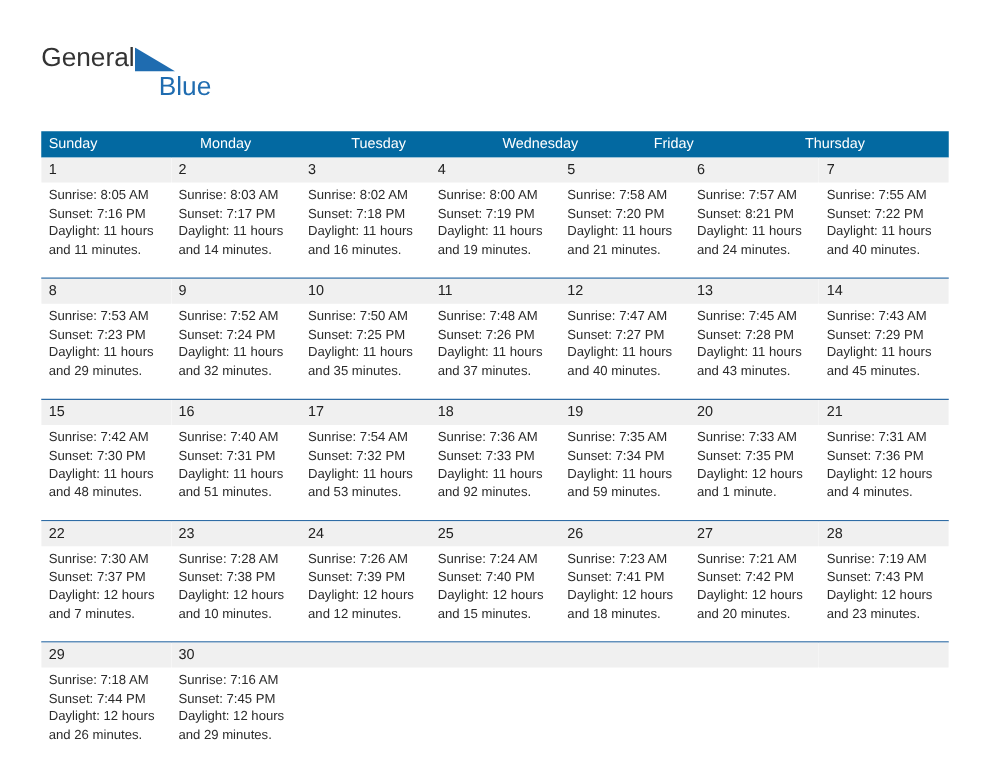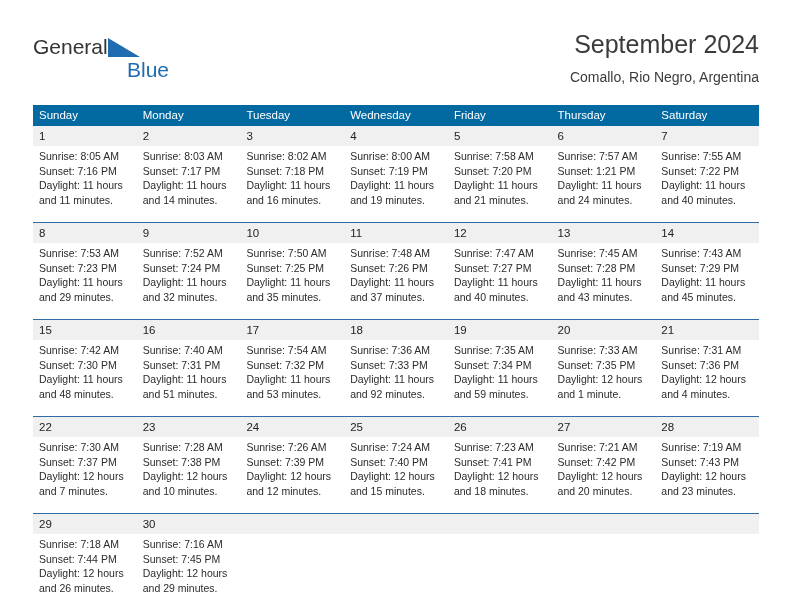--- a/index.html
+++ b/index.html
@@ -161,37 +161,32 @@
       <div class="brand-top">
         <span class="brand-general">General</span><span class="brand-triangle"><svg width="34" height="20" viewBox="0 0 34 20" xmlns="http://www.w3.org/2000/svg">
               <polygon points="0,0 32,19 0,19" fill="#1f6cb0"></polygon>
             </svg></span>
       </div>
       <div class="brand-bottom">
         <span class="brand-blue">Blue</span>
       </div>
     </div>
 
-    <div class="title-block">
-      <div class="cal-title">September 2024</div>
-      <div class="cal-subtitle">Comallo, Rio Negro, Argentina</div>
-    </div>
 
   </div>
 
   <div class="calendar">
 
     <div class="weekday-row">
       <div class="weekday">Sunday</div>
       <div class="weekday">Monday</div>
       <div class="weekday">Tuesday</div>
       <div class="weekday">Wednesday</div>
       <div class="weekday">Friday</div>
       <div class="weekday">Thursday</div>
-      <div class="weekday">Saturday</div>
     </div>
 
     <div id="weeks-container">
         <div class="week">
           <div class="day-cell">
             <div class="day-number">1</div>
             <div class="day-info">
               <div>Sunrise: 8:05 AM</div>
               <div>Sunset: 7:16 PM</div>
               <div>Daylight: 11 hours</div>
@@ -231,21 +226,21 @@
               <div>Sunrise: 7:58 AM</div>
               <div>Sunset: 7:20 PM</div>
               <div>Daylight: 11 hours</div>
               <div>and 21 minutes.</div>
             </div>
           </div>
           <div class="day-cell">
             <div class="day-number">6</div>
             <div class="day-info">
               <div>Sunrise: 7:57 AM</div>
-              <div>Sunset: 1:21 PM</div>
+              <div>Sunset: 8:21 PM</div>
               <div>Daylight: 11 hours</div>
               <div>and 24 minutes.</div>
             </div>
           </div>
           <div class="day-cell">
             <div class="day-number">7</div>
             <div class="day-info">
               <div>Sunrise: 7:55 AM</div>
               <div>Sunset: 7:22 PM</div>
               <div>Daylight: 11 hours</div>

